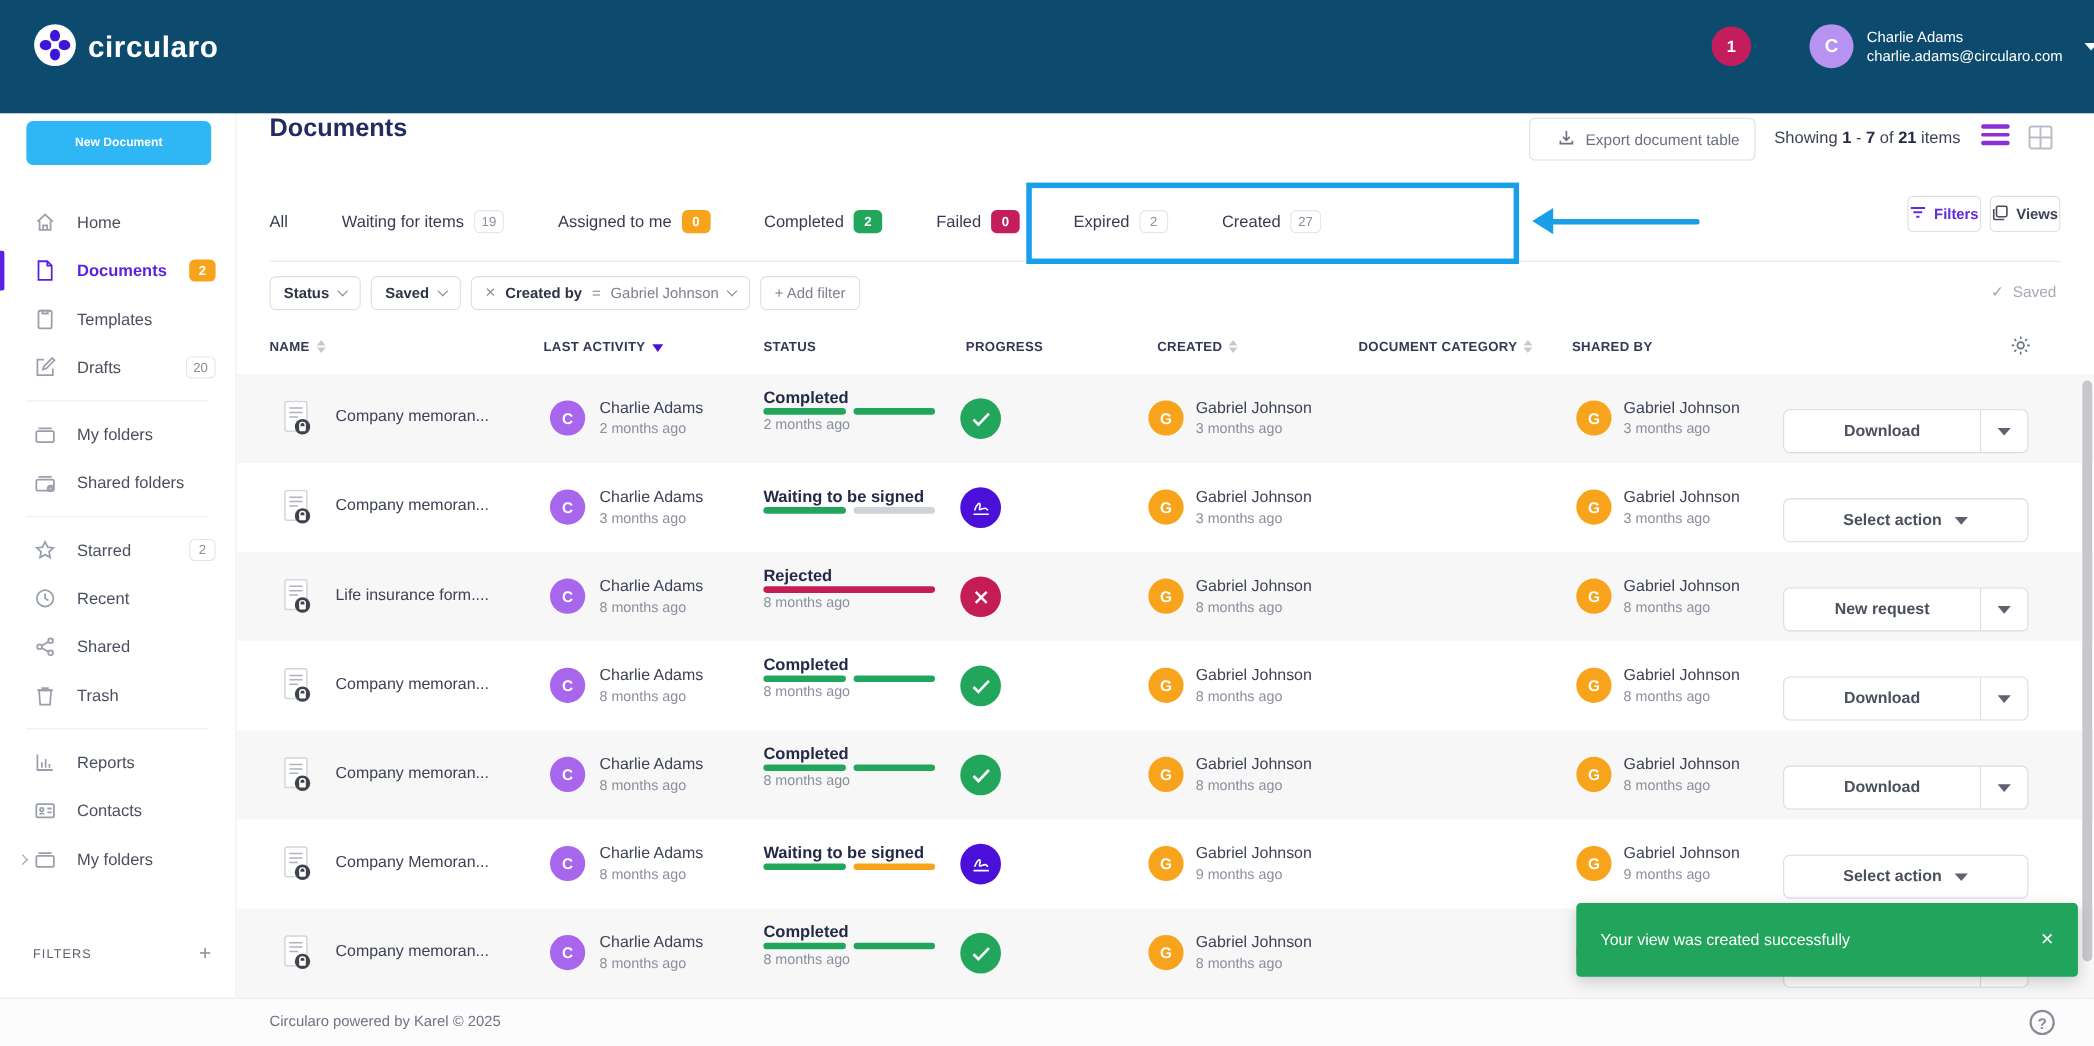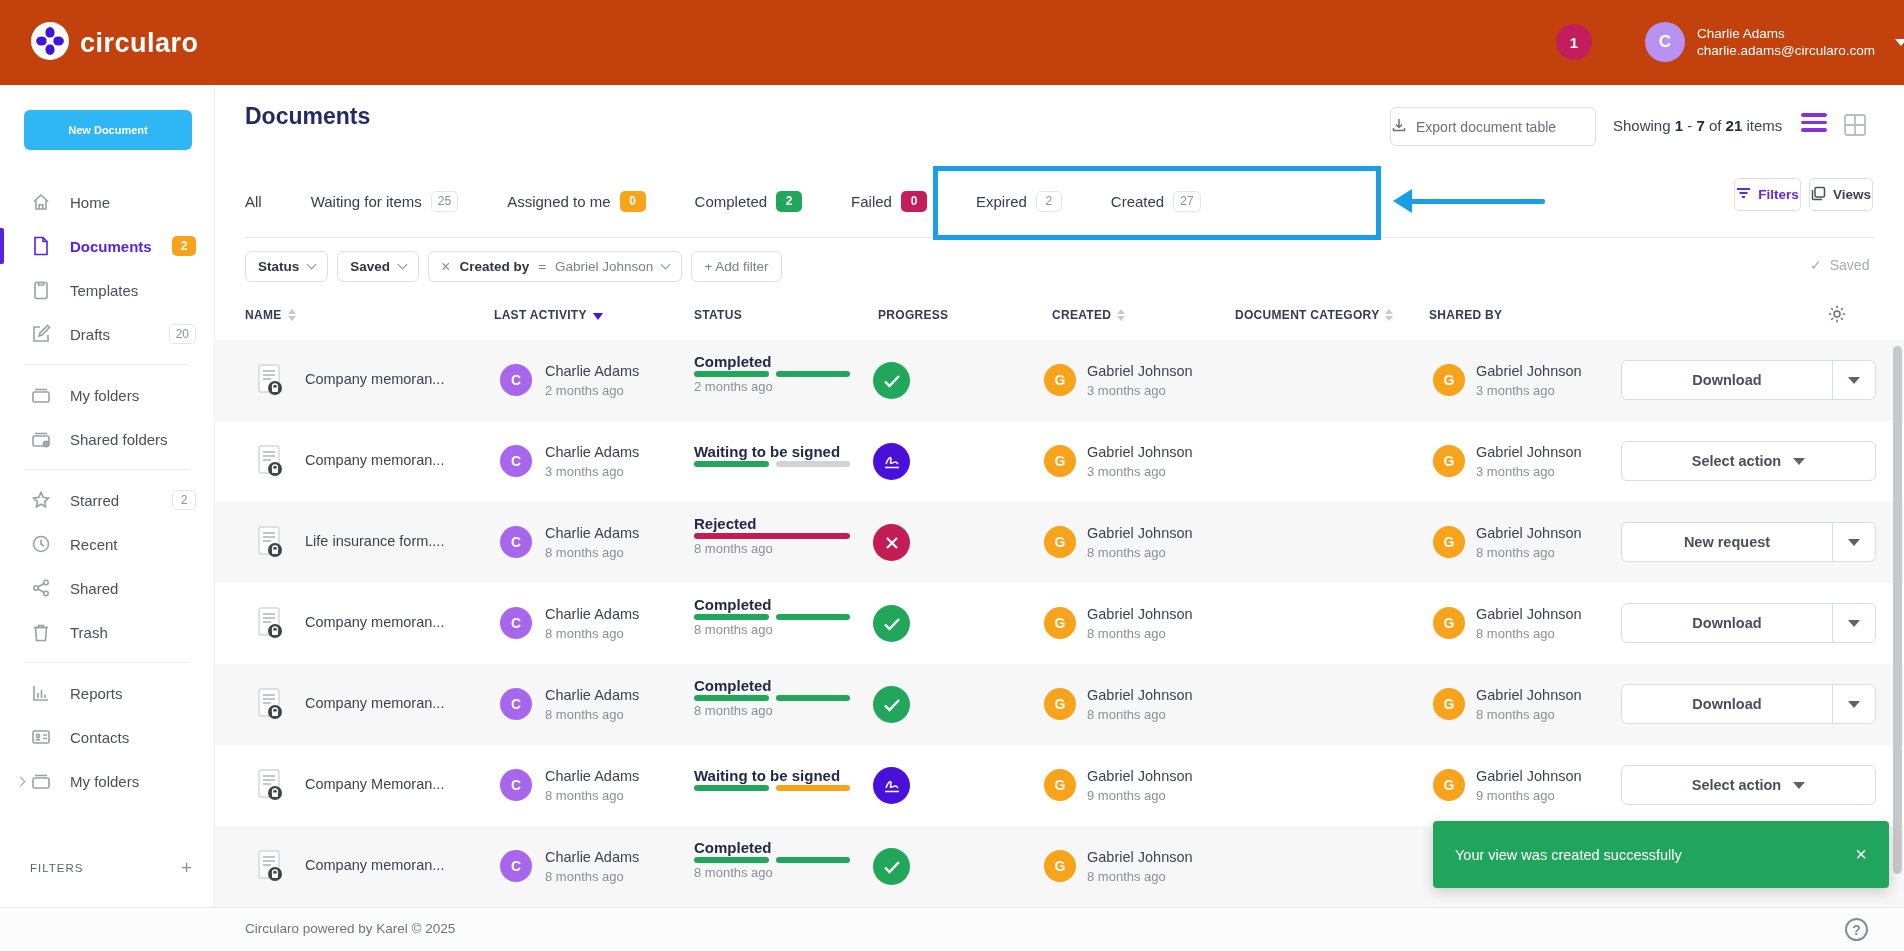--- a/index.html
+++ b/index.html
@@ -1,21 +1,21 @@
 <!DOCTYPE html>
 <html><head>
 <meta charset="utf-8">
 <style>
   * { margin:0; padding:0; box-sizing:border-box; }
   html,body { width:1904px; height:951px; }
   body { font-family:"Liberation Sans", sans-serif; background:#fff; }
   .screen { position:relative; width:1904px; height:951px; overflow:hidden; background:#fff; }
 
   
-  .topbar { position:absolute; left:0; top:0; width:1904px; height:85px; background:#c2410c; z-index:30; }
+  .topbar { position:absolute; left:0; top:0; width:1904px; height:103px; background:#0c4a6e; z-index:30; }
   .brand { position:absolute; left:30px; top:21px; display:flex; align-items:center; gap:10px; }
   .brand-name { color:#fff; font-size:27px; font-weight:bold; letter-spacing:.5px; }
   .search { position:absolute; left:239px; top:20px; width:567px; height:45px; background:rgba(255,255,255,.14); border-radius:6px; display:flex; align-items:center; padding:0 16px; }
   .search input { flex:1; background:transparent; border:none; outline:none; color:#fff; font-size:14.5px; margin-left:12px; font-family:"Liberation Sans",sans-serif; }
   .search input::placeholder { color:#cfc9f3; }
   .caret-down-w { width:0; height:0; border-left:6px solid transparent; border-right:6px solid transparent; border-top:7px solid #fff; }
   .notif { position:absolute; left:1556px; top:24px; width:36px; height:36px; border-radius:50%; background:#c41d5c; color:#fff; font-size:15px; font-weight:bold; display:flex; align-items:center; justify-content:center; }
   .userbox { position:absolute; left:1645px; top:22px; display:flex; align-items:center; gap:12px; }
   .avatar-top { width:40px; height:40px; border-radius:50%; background:#b892f1; color:#fff; font-weight:bold; font-size:17px; display:flex; align-items:center; justify-content:center; }
   .user-lines { color:#fff; font-size:13.5px; line-height:17px; }
@@ -34,21 +34,21 @@
   .nav-badge.outline { border:1px solid #e3e5e9; color:#8a8f9c; background:#fff; }
   .nav-div { height:1px; background:#ededf0; margin:8px 24px; }
   .chev-r { width:7px; height:7px; border-right:1.6px solid #9aa0ab; border-bottom:1.6px solid #9aa0ab; transform:rotate(-45deg); margin-right:6px; margin-left:-13px; }
   .filters-row { position:absolute; left:0; bottom:28px; width:100%; display:flex; align-items:center; padding:0 22px 0 30px; }
   .filters-label { font-size:11.5px; color:#5d626e; letter-spacing:1px; }
   .filters-plus { margin-left:auto; color:#8a8f9c; font-size:19px; }
 
   
   .main { position:absolute; left:215px; top:85px; width:1689px; height:822px; background:#fff; }
   .page-title { position:absolute; left:30px; top:18px; font-size:23px; font-weight:bold; color:#242b63; }
-  .export-btn { position:absolute; left:1175px; top:22px; width:206px; height:39px; border:1px solid #dcdfe4; border-radius:6px; background:#fff; color:#6a7080; font-size:14px; display:flex; align-items:center; justify-content:flex-start; gap:9px; cursor:pointer; }
+  .export-btn { position:absolute; left:1175px; top:22px; width:206px; height:39px; border:1px solid #dcdfe4; border-radius:6px; background:#fff; color:#6a7080; font-size:14px; display:flex; align-items:center; justify-content:center; gap:9px; cursor:pointer;padding-left:12px; }
   .showing { position:absolute; left:1398px; top:32px; font-size:15px; color:#3d4255; }
   .showing b { color:#242b42; }
   .view-list { position:absolute; left:1586px; top:28px; width:26px; height:24px; cursor:pointer; }
   .view-list span { display:block; height:3.5px; background:#8b2fd6; border-radius:2px; margin-bottom:4px; }
   .view-grid { position:absolute; left:1627px; top:27px; cursor:pointer; }
 
   
   .tabbar { position:absolute; left:30px; top:80px; width:1629px; height:73px; border-bottom:1px solid #e8e9ec; display:flex; align-items:center; gap:49px; }
   .tab { display:flex; align-items:center; gap:9px; font-size:15px; color:#363b52; height:100%; position:relative; cursor:pointer; }
   .tab-badge { font-size:12px; min-width:26px; height:21px; border-radius:5px; display:flex; align-items:center; justify-content:center; padding:0 6px; }
@@ -102,21 +102,21 @@
   .bar { display:flex; gap:7px; width:156px; }
   .bar span { height:6px; border-radius:3px; flex:1; }
   .seg-green { background:#22a65c; } .seg-gray { background:#cfd2d6; } .seg-orange { background:#f7a41c; } .seg-red { background:#c41d56; }
   .status-time { font-size:13px; color:#8a8f9c; margin-top:7px; }
   .prog-ic { left:658px; top:22px; width:37px; height:37px; border-radius:50%; display:flex; align-items:center; justify-content:center; }
   .prog-ic.completed { background:#22a65c; } .prog-ic.waiting { background:#4a10d9; } .prog-ic.rejected { background:#c41d56; }
   .crt-av { left:829px; top:24px; }
   .crt-txt { left:872px; top:22px; }
   .shr-av { left:1218px; top:24px; }
   .shr-txt { left:1261px; top:22px; }
-  .action { left:1406px; top:20px; width:255px; height:40px; border:1px solid #d9dce1; border-radius:6px; background:#fff; display:flex; align-items:center; cursor:pointer; }
+  .action { left:1406px; top:32px; width:223px; height:40px; border:1px solid #d9dce1; border-radius:6px; background:#fff; display:flex; align-items:center; cursor:pointer; }
   .action .lbl { flex:1; text-align:center; font-size:14.5px; color:#4a4f5e; font-weight:bold; }
   .action .divider { width:1px; height:100%; background:#d9dce1; }
   .action .car { width:42px; display:flex; align-items:center; justify-content:center; }
   .action.plain .lbl { flex:none; margin-left:auto; }
   .action.plain .car { width:auto; margin:0 auto 0 12px; }
   .caret-dk { width:0;height:0;border-left:6px solid transparent;border-right:6px solid transparent;border-top:7px solid #5c6270; }
 
   
   .toast { position:absolute; left:1433px; top:821px; width:456px; height:67px; background:#21a45c; border-radius:4px; z-index:40; display:flex; align-items:center; padding:0 22px; box-shadow:0 4px 14px rgba(0,0,0,.18); }
   .toast .msg { color:#fff; font-size:14.5px; flex:1; }
@@ -319,21 +319,21 @@
           <rect x="3" y="3" width="20" height="20" rx="2"></rect>
           <path d="M13 3v20M3 13h20"></path>
         </svg></div>
 
     <div class="tabbar">
       <div class="tab">
           <span>All</span>
         </div>
       <div class="tab">
           <span>Waiting for items</span>
-          <span class="tab-badge gray">25</span>
+          <span class="tab-badge gray">19</span>
         </div>
       <div class="tab">
           <span>Assigned to me</span>
           <span class="tab-badge orange">0</span>
         </div>
       <div class="tab">
           <span>Completed</span>
           <span class="tab-badge green">2</span>
         </div>
       <div class="tab">

